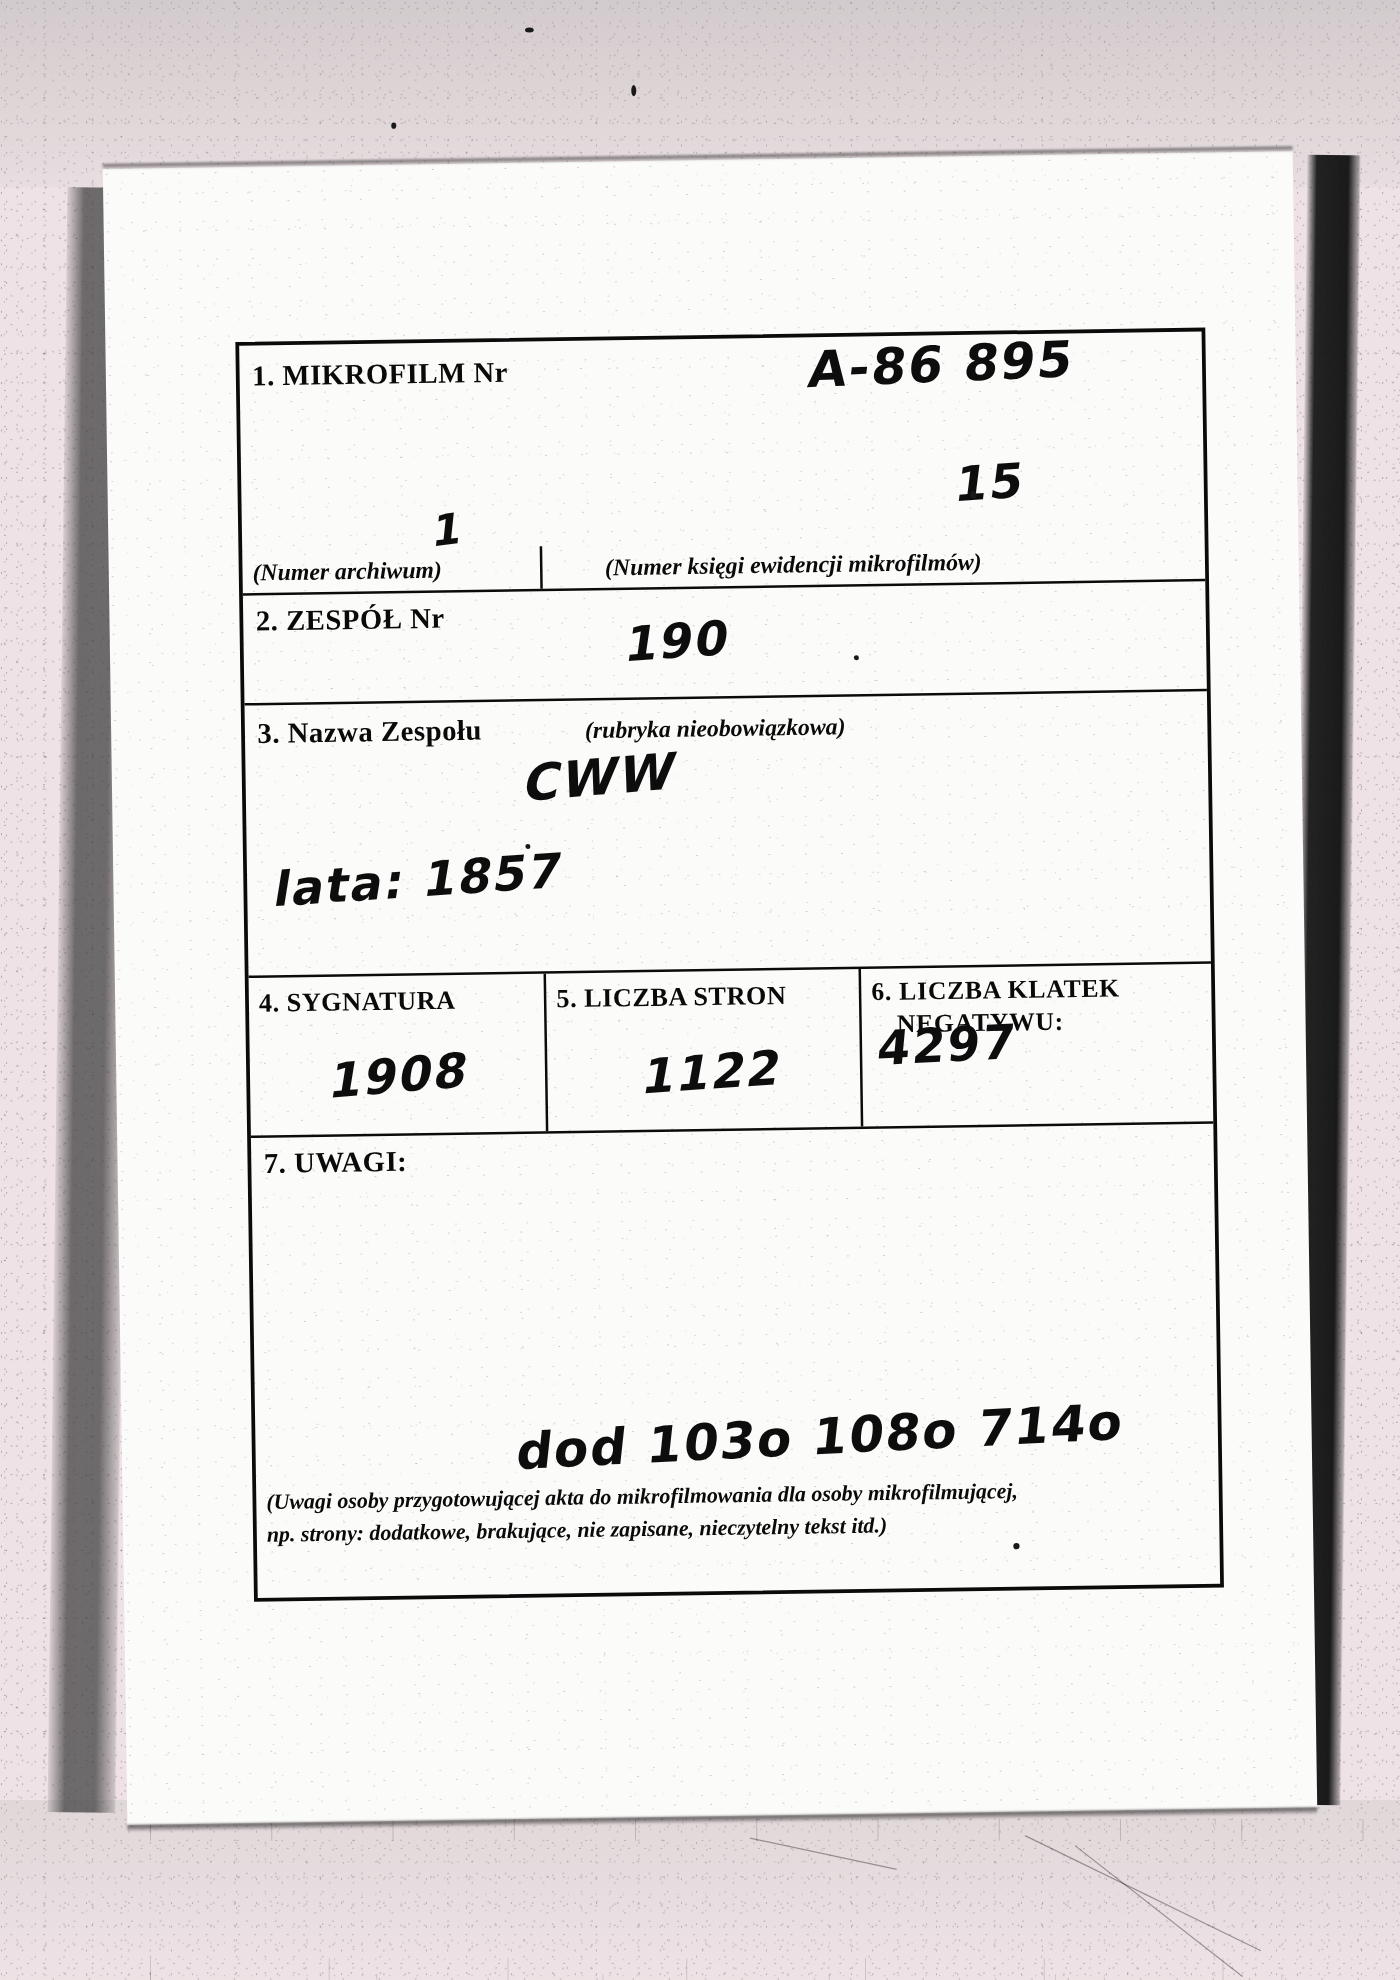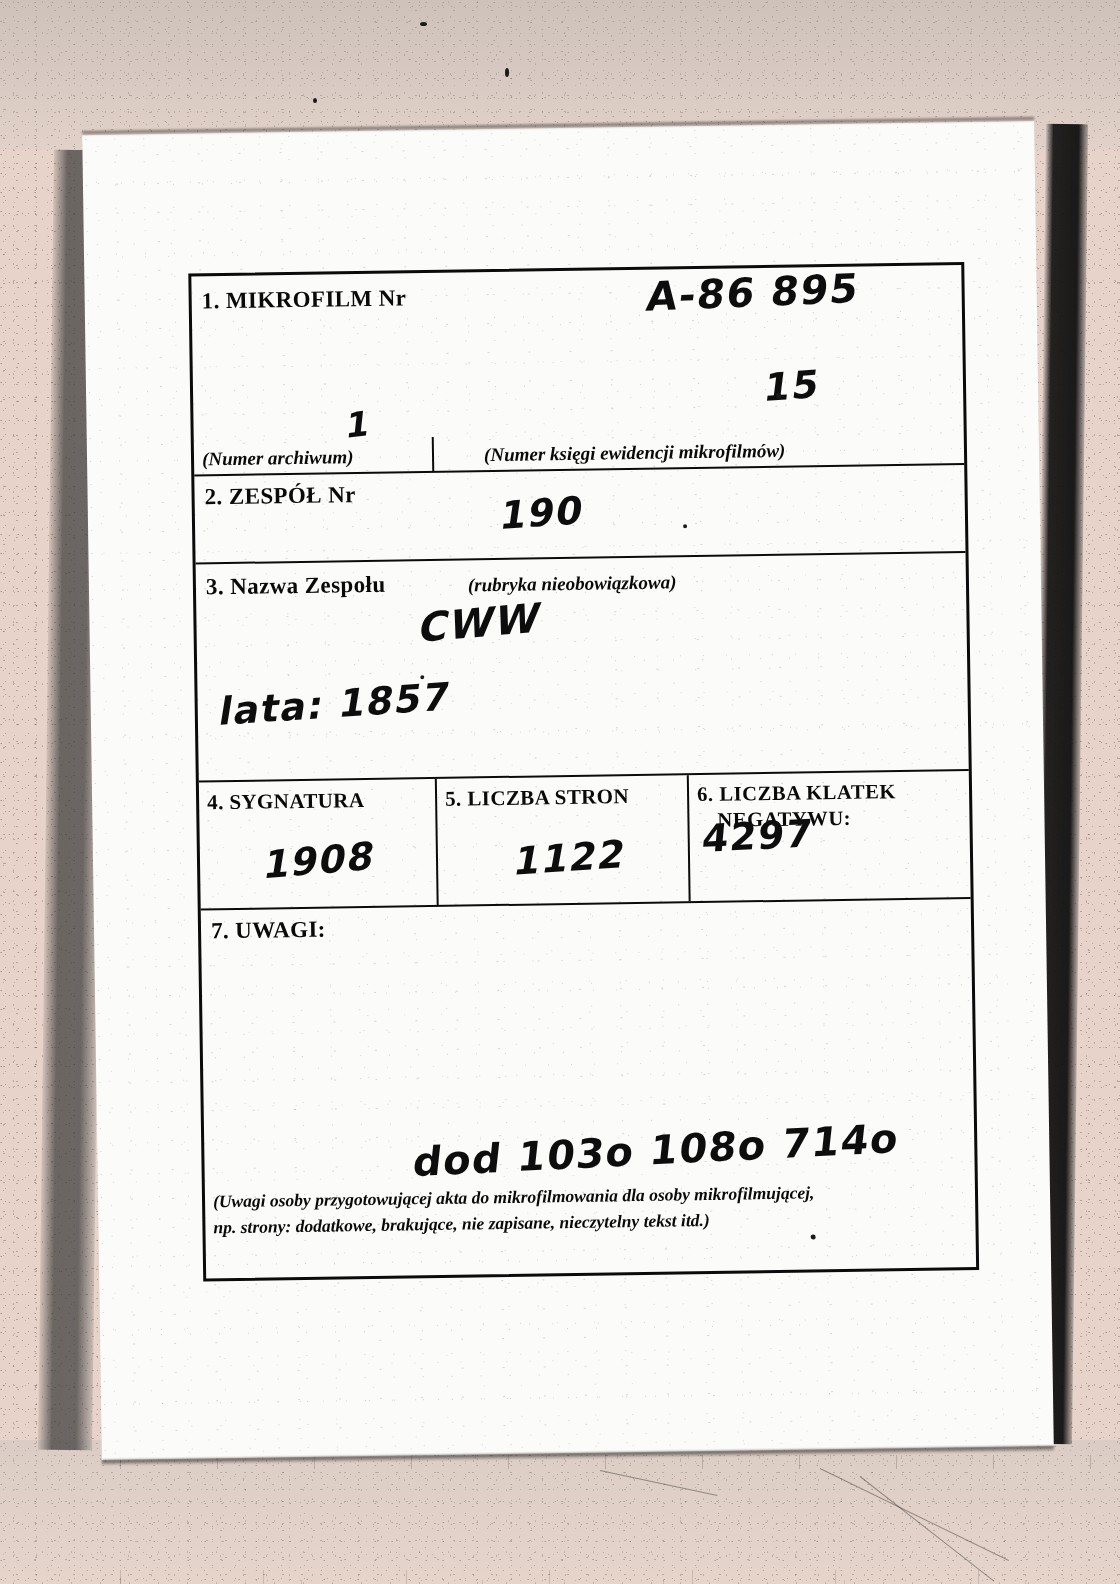--- a/index.html
+++ b/index.html
@@ -5,21 +5,21 @@
   html, body {
     margin: 0;
     padding: 0;
     background: #ffffff;
   }
   #scan {
     position: relative;
     width: 1120px;
     height: 1584px;
     overflow: hidden;
-    background: #c2410c;
+    background: #f9a8d4;
     font-family: "Liberation Serif", serif;
   }
 
   
   .grain {
     position: absolute;
     inset: 0;
     background-color: #eeedea;
     background-image:
       radial-gradient(circle at 7% 13%, rgba(0,0,0,.30) 0.6px, transparent 0.8px),

